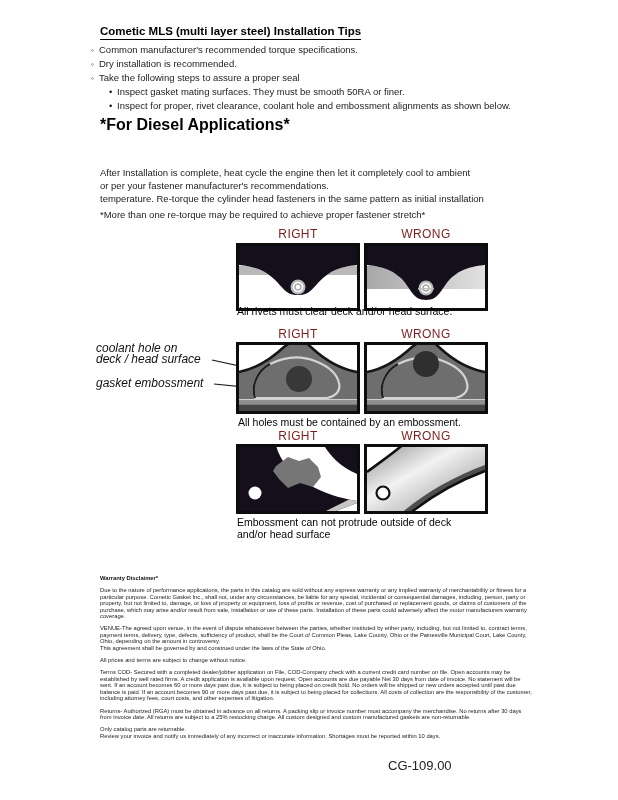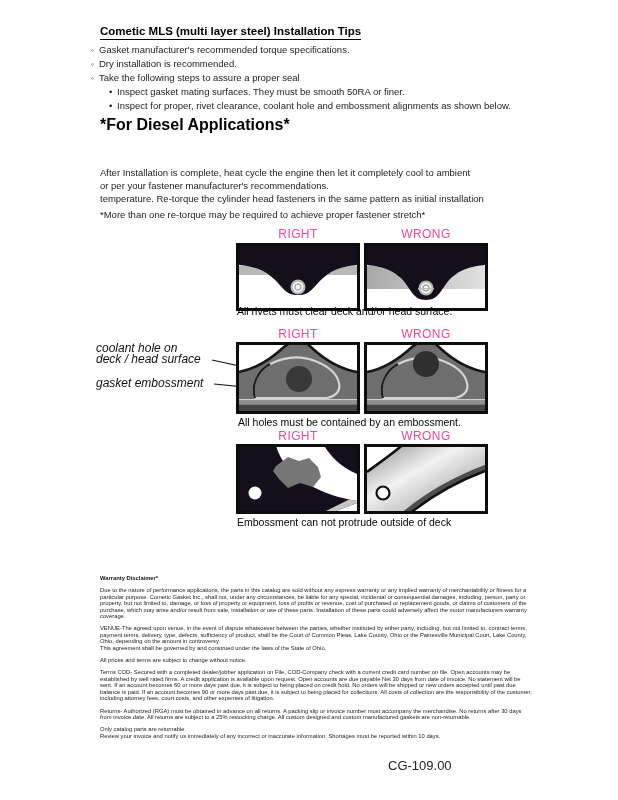--- a/index.html
+++ b/index.html
@@ -8,42 +8,42 @@
   .abs{position:absolute;}
   .title{font-size:11.5px;font-weight:700;color:#000;border-bottom:1.6px solid #000;
          padding-bottom:2px;white-space:nowrap;}
   .body-line{font-size:9.5px;line-height:13px;white-space:nowrap;color:#1c1c1c;}
   .bullet-row{display:flex;font-size:9.5px;line-height:14px;white-space:nowrap;color:#1c1c1c;}
   .bullet-row .mk{width:8px;flex:none;font-size:8.5px;}
   .bullet-row.sub{padding-left:18px;}
   .bullet-row.sub .mk{font-size:9.5px;}
   .h-bold{font-size:16px;font-weight:700;color:#000;white-space:nowrap;}
   .para{line-height:13px;}
-  .dlabel{font-size:12px;letter-spacing:.4px;color:#ec4899;text-align:center;width:124px;white-space:nowrap;}
+  .dlabel{font-size:12px;letter-spacing:.4px;color:#7f1d1d;text-align:center;width:124px;white-space:nowrap;}
   .caption{font-size:10.5px;color:#050505;white-space:nowrap;line-height:12px;}
   .ptr-label{font-size:12px;color:#111;text-align:left;width:114px;line-height:10.5px;white-space:nowrap;font-style:italic;}
   .legal{font-size:5.8px;line-height:6.4px;color:#222;width:433px;}
   .legal p{margin:0 0 6px 0;}
   .legal .lh{font-weight:700;color:#111;}
   .footer-code{font-size:13px;color:#222;white-space:nowrap;}
   svg{display:block;}
 </style>
 </head>
 <body>
 
 <div class="page">
 
   <div class="abs" style="left:100px;top:21px;">
     <span class="title">Cometic MLS (multi layer steel) Installation Tips</span>
   </div>
 
   <div class="abs" style="left:91px;top:43px;">
     <div class="bullet-row">
       <span class="mk">◦</span>
-      <span>Gasket manufacturer's recommended torque specifications.</span>
+      <span>Common manufacturer's recommended torque specifications.</span>
     </div>
     <div class="bullet-row">
       <span class="mk">◦</span>
       <span>Dry installation is recommended.</span>
     </div>
     <div class="bullet-row">
       <span class="mk">◦</span>
       <span>Take the following steps to assure a proper seal</span>
     </div>
     <div class="bullet-row sub">
@@ -167,20 +167,21 @@
     <path d="M38,1.5 L121,1.5 L121,27 C94,37 68,52 47,68.5 L3,68.5 L3,28 C15,19 28,10 38,1.5 Z" fill="url(#g-band-w3)"></path>
     <path d="M47,68.5 C68,52 94,37 121,27 L121,21 C88,33 60,50 38,68.5 Z" fill="#4e4e4e"></path>
     <path d="M3,28 C15,19 28,10 38,1.5" fill="none" stroke="#111111" stroke-width="2.5"></path>
     <path d="M47,68.5 C68,52 94,37 121,27" fill="none" stroke="#111111" stroke-width="2.5"></path>
     <circle cx="19" cy="49" r="6.5" fill="#ffffff" stroke="#111111" stroke-width="2.2"></circle>
     <rect x="1.5" y="1.5" width="121" height="67" fill="none" stroke="#0d0d0d" stroke-width="3"></rect>
   </svg>
 
   <div class="abs caption" style="left:237px;top:516px;">
     <div>Embossment can not protrude outside of deck</div>
+    <div>and/or head surface</div>
   </div>
 
   <div class="abs legal" style="left:100px;top:575px;">
     <p class="lh">Warranty Disclaimer*</p>
     <p>Due to the nature of performance applications, the parts in this catalog are sold without any express warranty or any implied warranty of merchantability or fitness for a particular purpose.  Cometic Gasket Inc., shall not, under any circumstances, be liable for any special, incidental or consequential damages, including, person, party or property, but not limited to, damage, or loss of property or equipment, loss of profits or revenue, cost of purchased or replacement goods, or claims of customers of the purchase, which may arise and/or result from sale, installation or use of these parts.  Installation of these parts could adversely affect the motor manufacturers warranty coverage.</p>
     <p style="margin-bottom:0;">VENUE-The agreed upon venue, in the event of dispute whatsoever between the parties, whether instituted by either party, including, but not limited to, contract terms, payment terms, delivery, type, defects, sufficiency of product, shall be the Court of Common Pleas, Lake County, Ohio or the Painesville Municipal Court, Lake County, Ohio, depending on the amount in controversy.</p>
     <p>This agreement shall be governed by and construed under the laws of the State of Ohio.</p>
     <p>All prices and terms are subject to change without notice.</p>
     <p>Terms COD- Secured with a completed dealer/jobber application on File, COD-Company check with a current credit card number on file.  Open accounts may be established by well rated firms.  A credit application is available upon request.  Open accounts are due payable Net 30 days from date of invoice.  No statement will be sent.  If an account becomes 60 or more days past due, it is subject to being placed on credit hold.  No orders will be shipped or new orders accepted until past due balance is paid.  If an account becomes 90 or more days past due, it is subject to being placed for collections.  All costs of collection are the responsibility of the customer, including attorney fees, court costs, and other expenses of litigation.</p>
     <p>Returns- Authorized (RGA) must be obtained in advance on all returns.  A packing slip or invoice number must accompany the merchandise.  No returns after 30 days from invoice date.  All returns are subject to a 25% restocking charge.  All custom designed and custom manufactured gaskets are non-returnable.</p>

